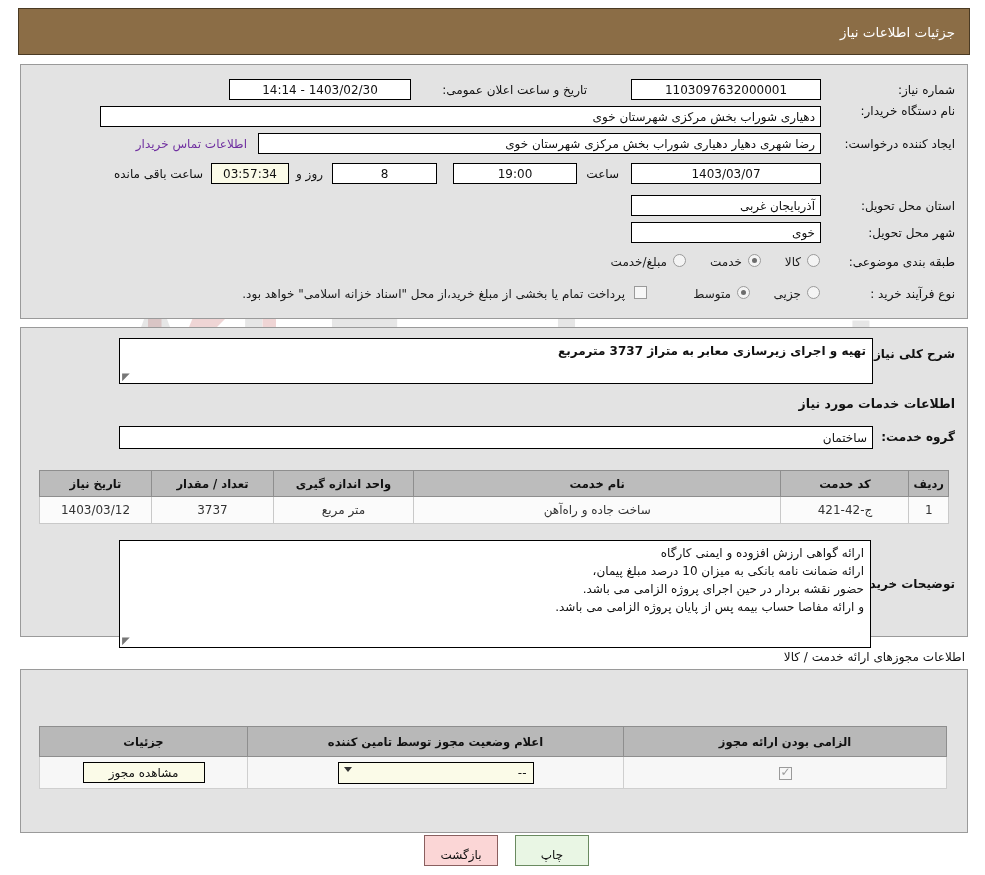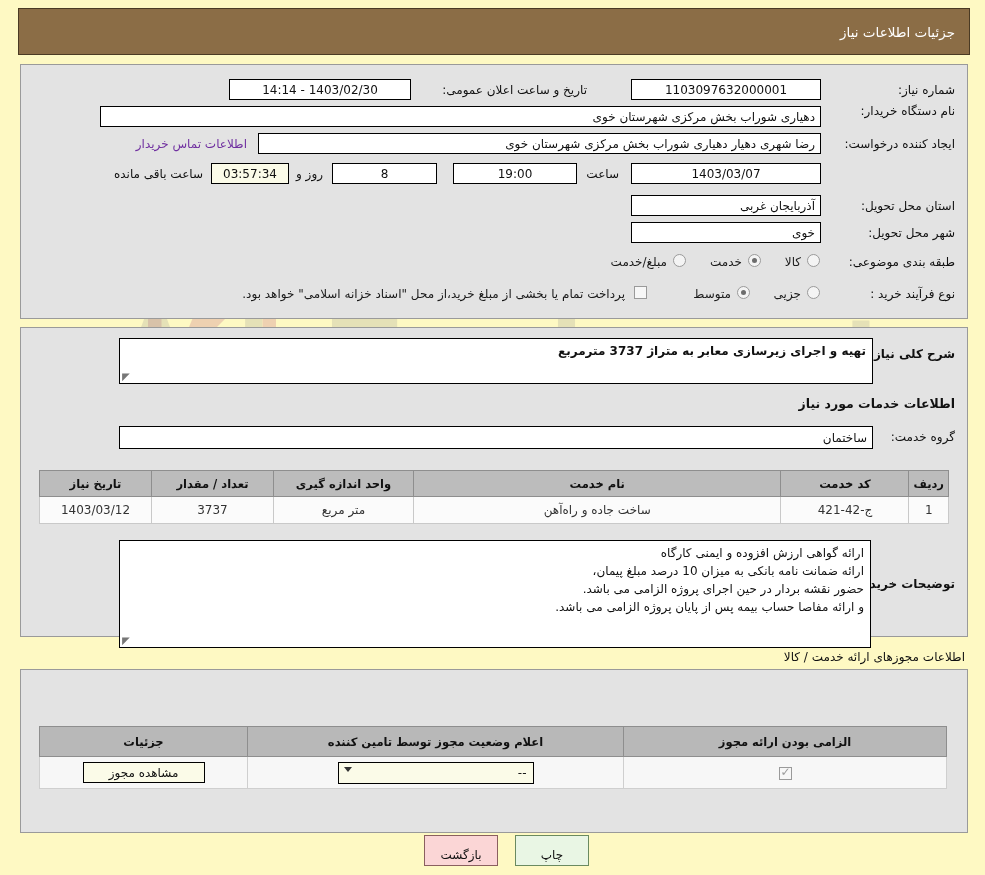--- a/index.html
+++ b/index.html
@@ -10,21 +10,21 @@
     background: #e3e3e3;
     font-family: "DejaVu Sans", "Liberation Sans", sans-serif;
     font-size: 12px;
     color: #1a1a1a;
     direction: rtl;
     overflow: hidden;
   }
   #page {
     position: relative;
     width: 985px; height: 875px;
-    background: #fef9c3;
+    background: #ffffff;
     overflow: hidden;
   }
 
   
   #watermark {
     position: absolute;
     left: 0; top: 170px;
     width: 985px; height: 260px;
     pointer-events: none;
     z-index: 0;
@@ -347,21 +347,21 @@
   <div class="panel" style="left:20px; top:327px; width:948px; height:310px;">
 
     <div class="lbl" style="right:12px; top:19px; font-weight:bold;">شرح کلی نیاز:</div>
     <div class="ta" style="right:94px; top:10px; width:754px; height:46px;font-weight:bold;">
       <span>تهیه و اجرای زیرسازی معابر به متراژ 3737 مترمربع</span>
       <span class="grip">◥</span>
     </div>
 
     <div class="sect-h" style="right:12px; top:68px;">اطلاعات خدمات مورد نیاز</div>
 
-    <div class="lbl" style="right:12px; top:102px; font-weight:normal;">گروه خدمت:</div>
+    <div class="lbl" style="right:12px; top:102px; font-weight:bold;">گروه خدمت:</div>
     <div class="fld big right" style="right:94px; top:98px; width:754px;">ساختمان</div>
 
     <table class="grid" style="right:18px; top:142px; width:910px;">
       <thead>
         <tr>
           <th style="width:34px;">ردیف</th>
           <th style="width:128px;">کد خدمت</th>
           <th>نام خدمت</th>
           <th style="width:140px;">واحد اندازه گیری</th>
           <th style="width:122px;">تعداد / مقدار</th>

